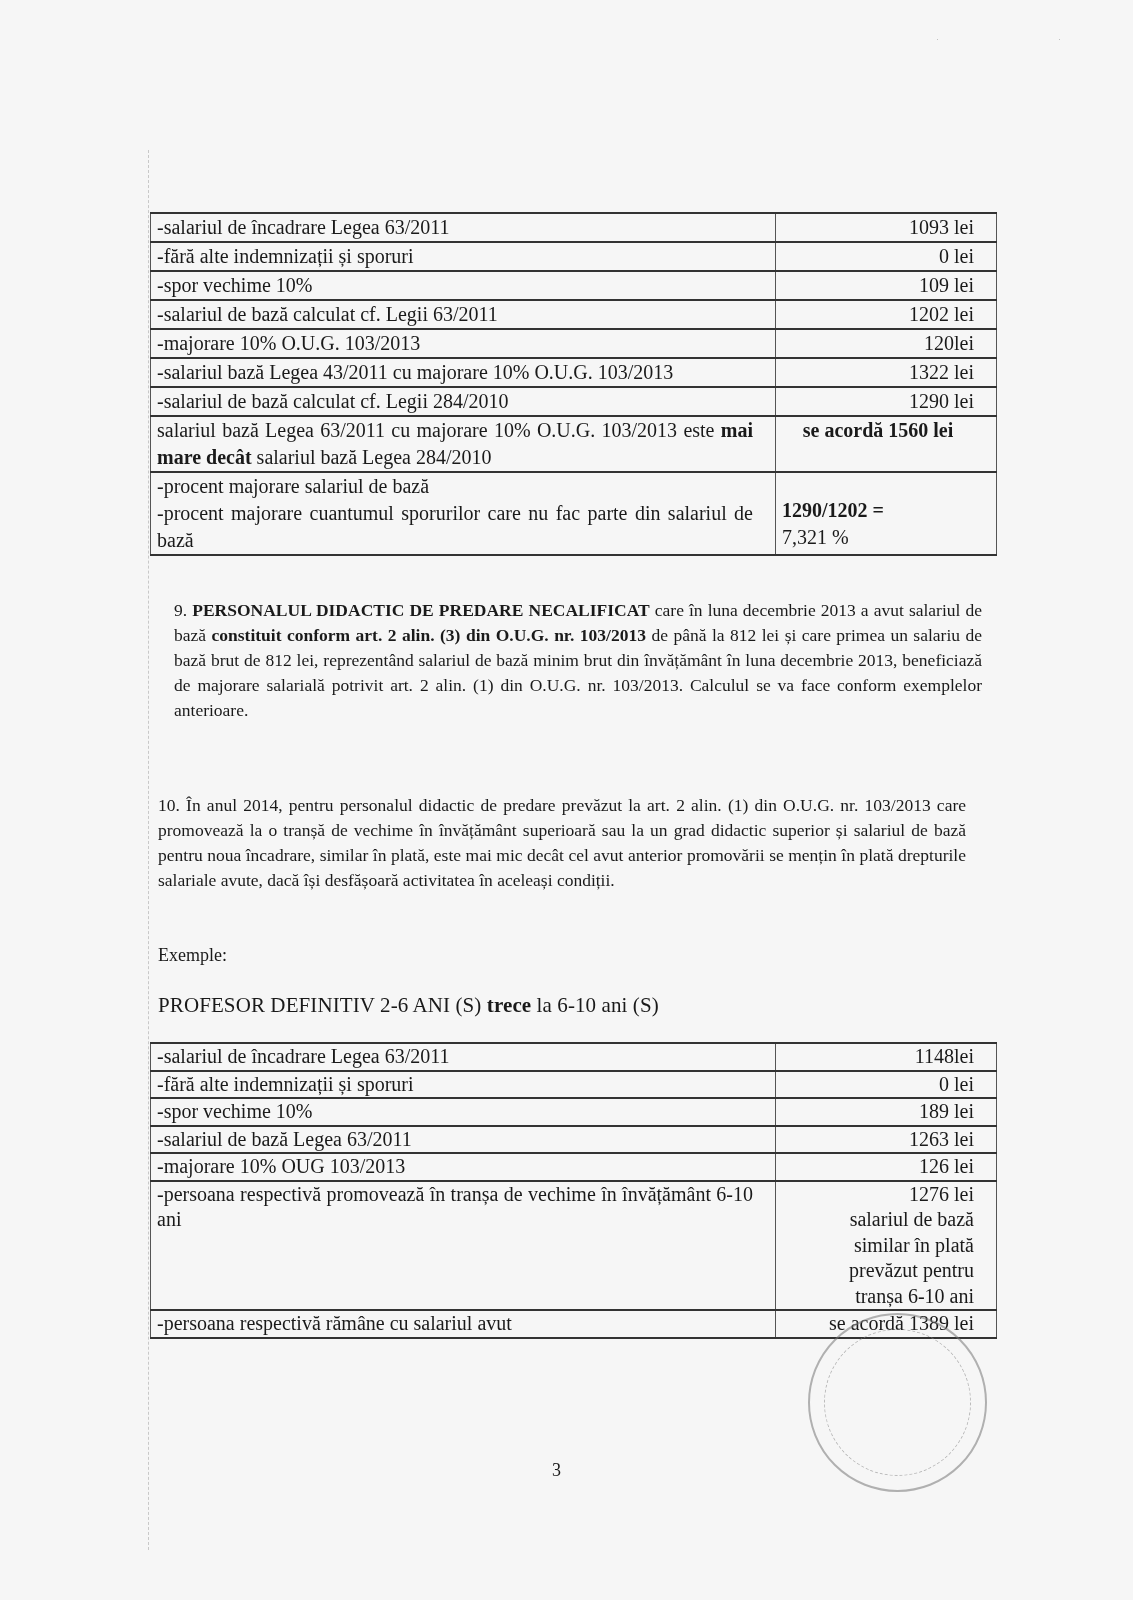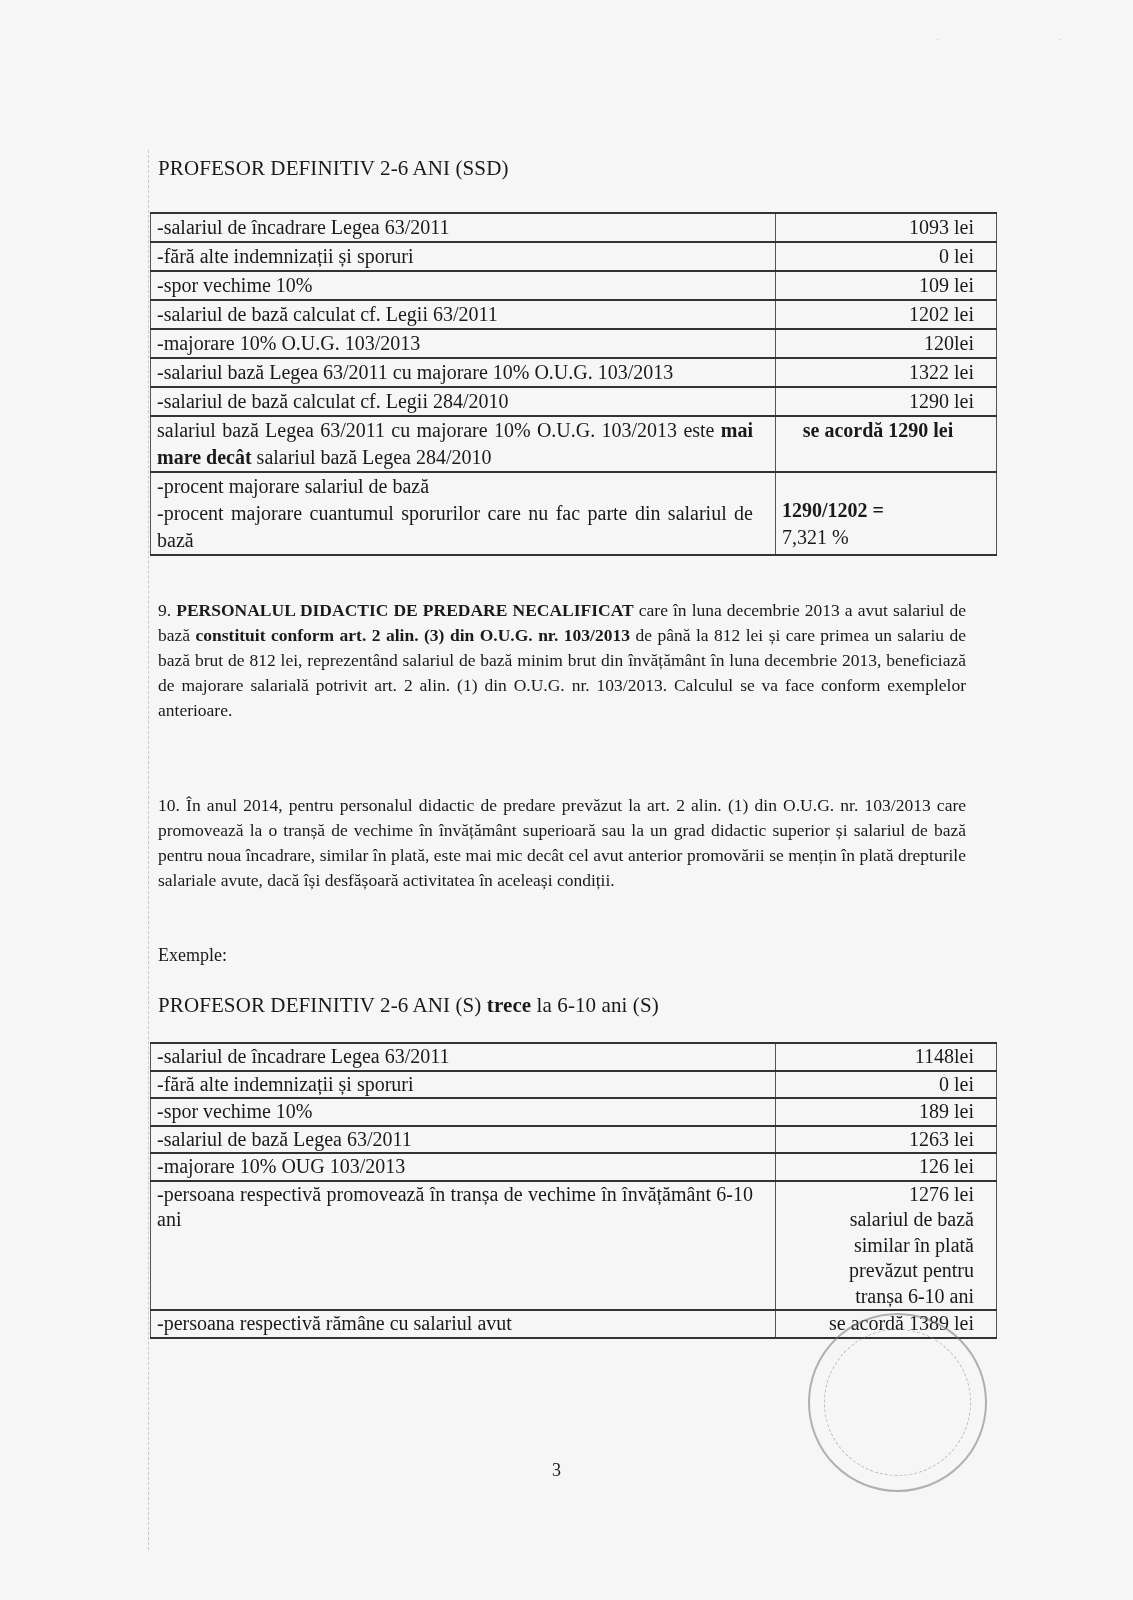--- a/index.html
+++ b/index.html
@@ -53,21 +53,20 @@
     border-radius: 50%; border: 1px dashed #888;
   }
   .speck { position: absolute; font-size: 9px; color: #aaa; }
 </style>
 </head>
 <body>
 
 <div class="page">
   <div class="margin-line"></div>
 
-  <div class="heading" style="top:156px;">PROFESOR DEFINITIV 2-6 ANI (SSD)</div>
 
   <table class="sal" style="top:212px;">
     <tbody>
         <tr>
       <td class="l">-salariul de încadrare Legea 63/2011</td>
       <td class="r">1093 lei</td>
     </tr>
     <tr>
       <td class="l">-fără alte indemnizații și sporuri</td>
       <td class="r">0 lei</td>
@@ -78,45 +77,45 @@
     </tr>
     <tr>
       <td class="l">-salariul de bază calculat cf. Legii 63/2011</td>
       <td class="r">1202 lei</td>
     </tr>
     <tr>
       <td class="l">-majorare 10% O.U.G. 103/2013</td>
       <td class="r">120lei</td>
     </tr>
     <tr>
-      <td class="l">-salariul bază Legea 63/2011 cu majorare 10%  O.U.G. 103/2013</td>
+      <td class="l">-salariul bază Legea 43/2011 cu majorare 10%  O.U.G. 103/2013</td>
       <td class="r">1322 lei</td>
     </tr>
     <tr>
       <td class="l">-salariul de bază calculat cf. Legii 284/2010</td>
       <td class="r">1290 lei</td>
     </tr>
     <tr>
       <td class="l"><span>salariul bază Legea 63/2011 cu majorare 10% O.U.G. 103/2013 este </span><span class="bold">mai mare decât</span><span> salariul bază Legea 284/2010</span></td>
-      <td class="r bold" style="text-align:center;">se acordă 1290 lei</td>
+      <td class="r bold" style="text-align:center;">se acordă 1560 lei</td>
     </tr>
     <tr>
       <td class="l nob">-procent majorare salariul de bază</td>
       <td class="r rl" rowspan="2" style="vertical-align:middle; font-weight:bold; padding-top:20px;">
         <div>1290/1202 =</div>
         <div style="font-weight:normal;">7,321 %</div>
       </td>
     </tr>
     <tr>
       <td class="l not">-procent majorare cuantumul sporurilor care nu fac parte din salariul de bază</td>
     </tr>
   </tbody>
     </table>
 
-  <div class="para" style="top:598px;">
+  <div class="para" style="top:598px;margin-left:16px;">
     <span>9.</span>
     <span class="bold">PERSONALUL DIDACTIC DE PREDARE NECALIFICAT</span><span> care în luna decembrie 2013 a avut salariul de bază </span><span class="bold">constituit conform art. 2 alin. (3) din O.U.G. nr. 103/2013</span><span> de până la  812 lei și care primea un salariu de bază brut de 812 lei, reprezentând salariul de bază minim brut din învățământ în luna decembrie 2013, beneficiază de majorare salarială potrivit art. 2 alin. (1) din O.U.G. nr. 103/2013. Calculul se va face conform exemplelor anterioare.</span>
   </div>
 
 
   <div class="para" style="top:793px;">10. În anul 2014,  pentru personalul didactic de predare prevăzut la art. 2 alin. (1) din O.U.G. nr. 103/2013 care promovează la o tranșă de vechime în învățământ superioară sau la un grad didactic superior și salariul de bază pentru noua încadrare, similar în plată, este mai mic decât cel avut anterior promovării se mențin în plată drepturile salariale avute, dacă își desfășoară activitatea în aceleași condiții.</div>
 
   <div class="para" style="top:943px; font-size:18px;">Exemple:</div>
 
   <div class="heading" style="top:993px;">

